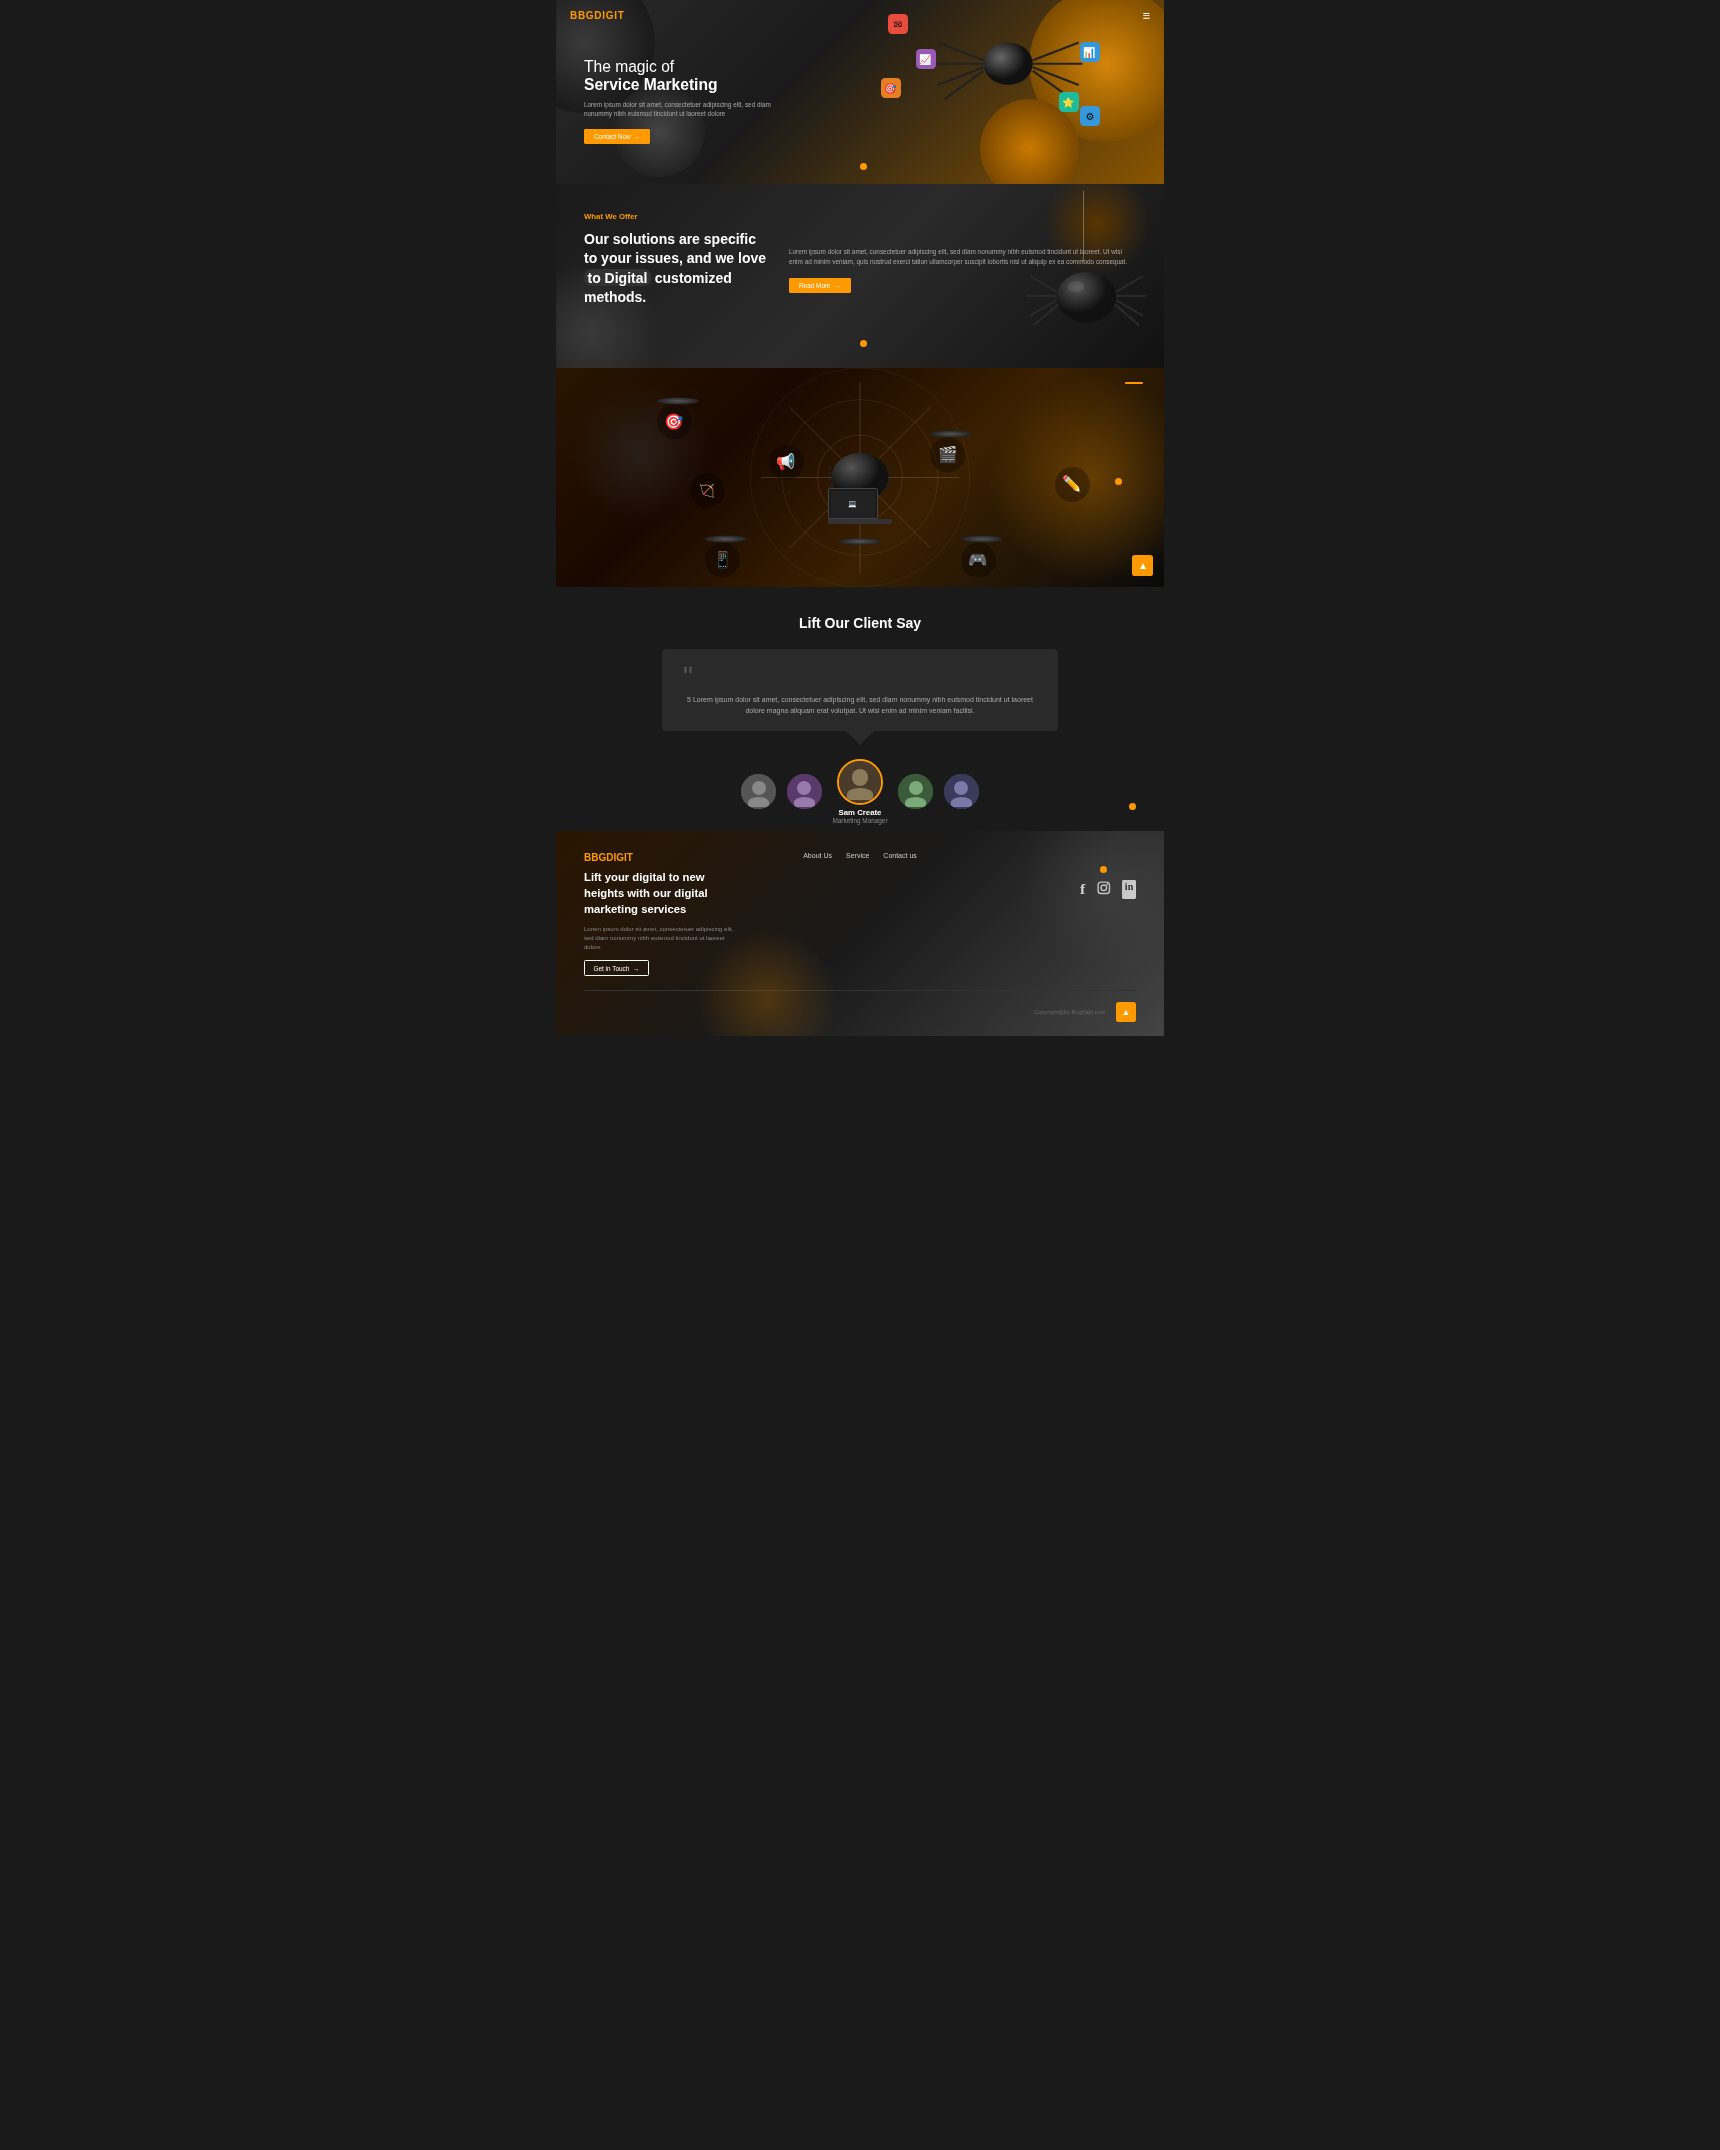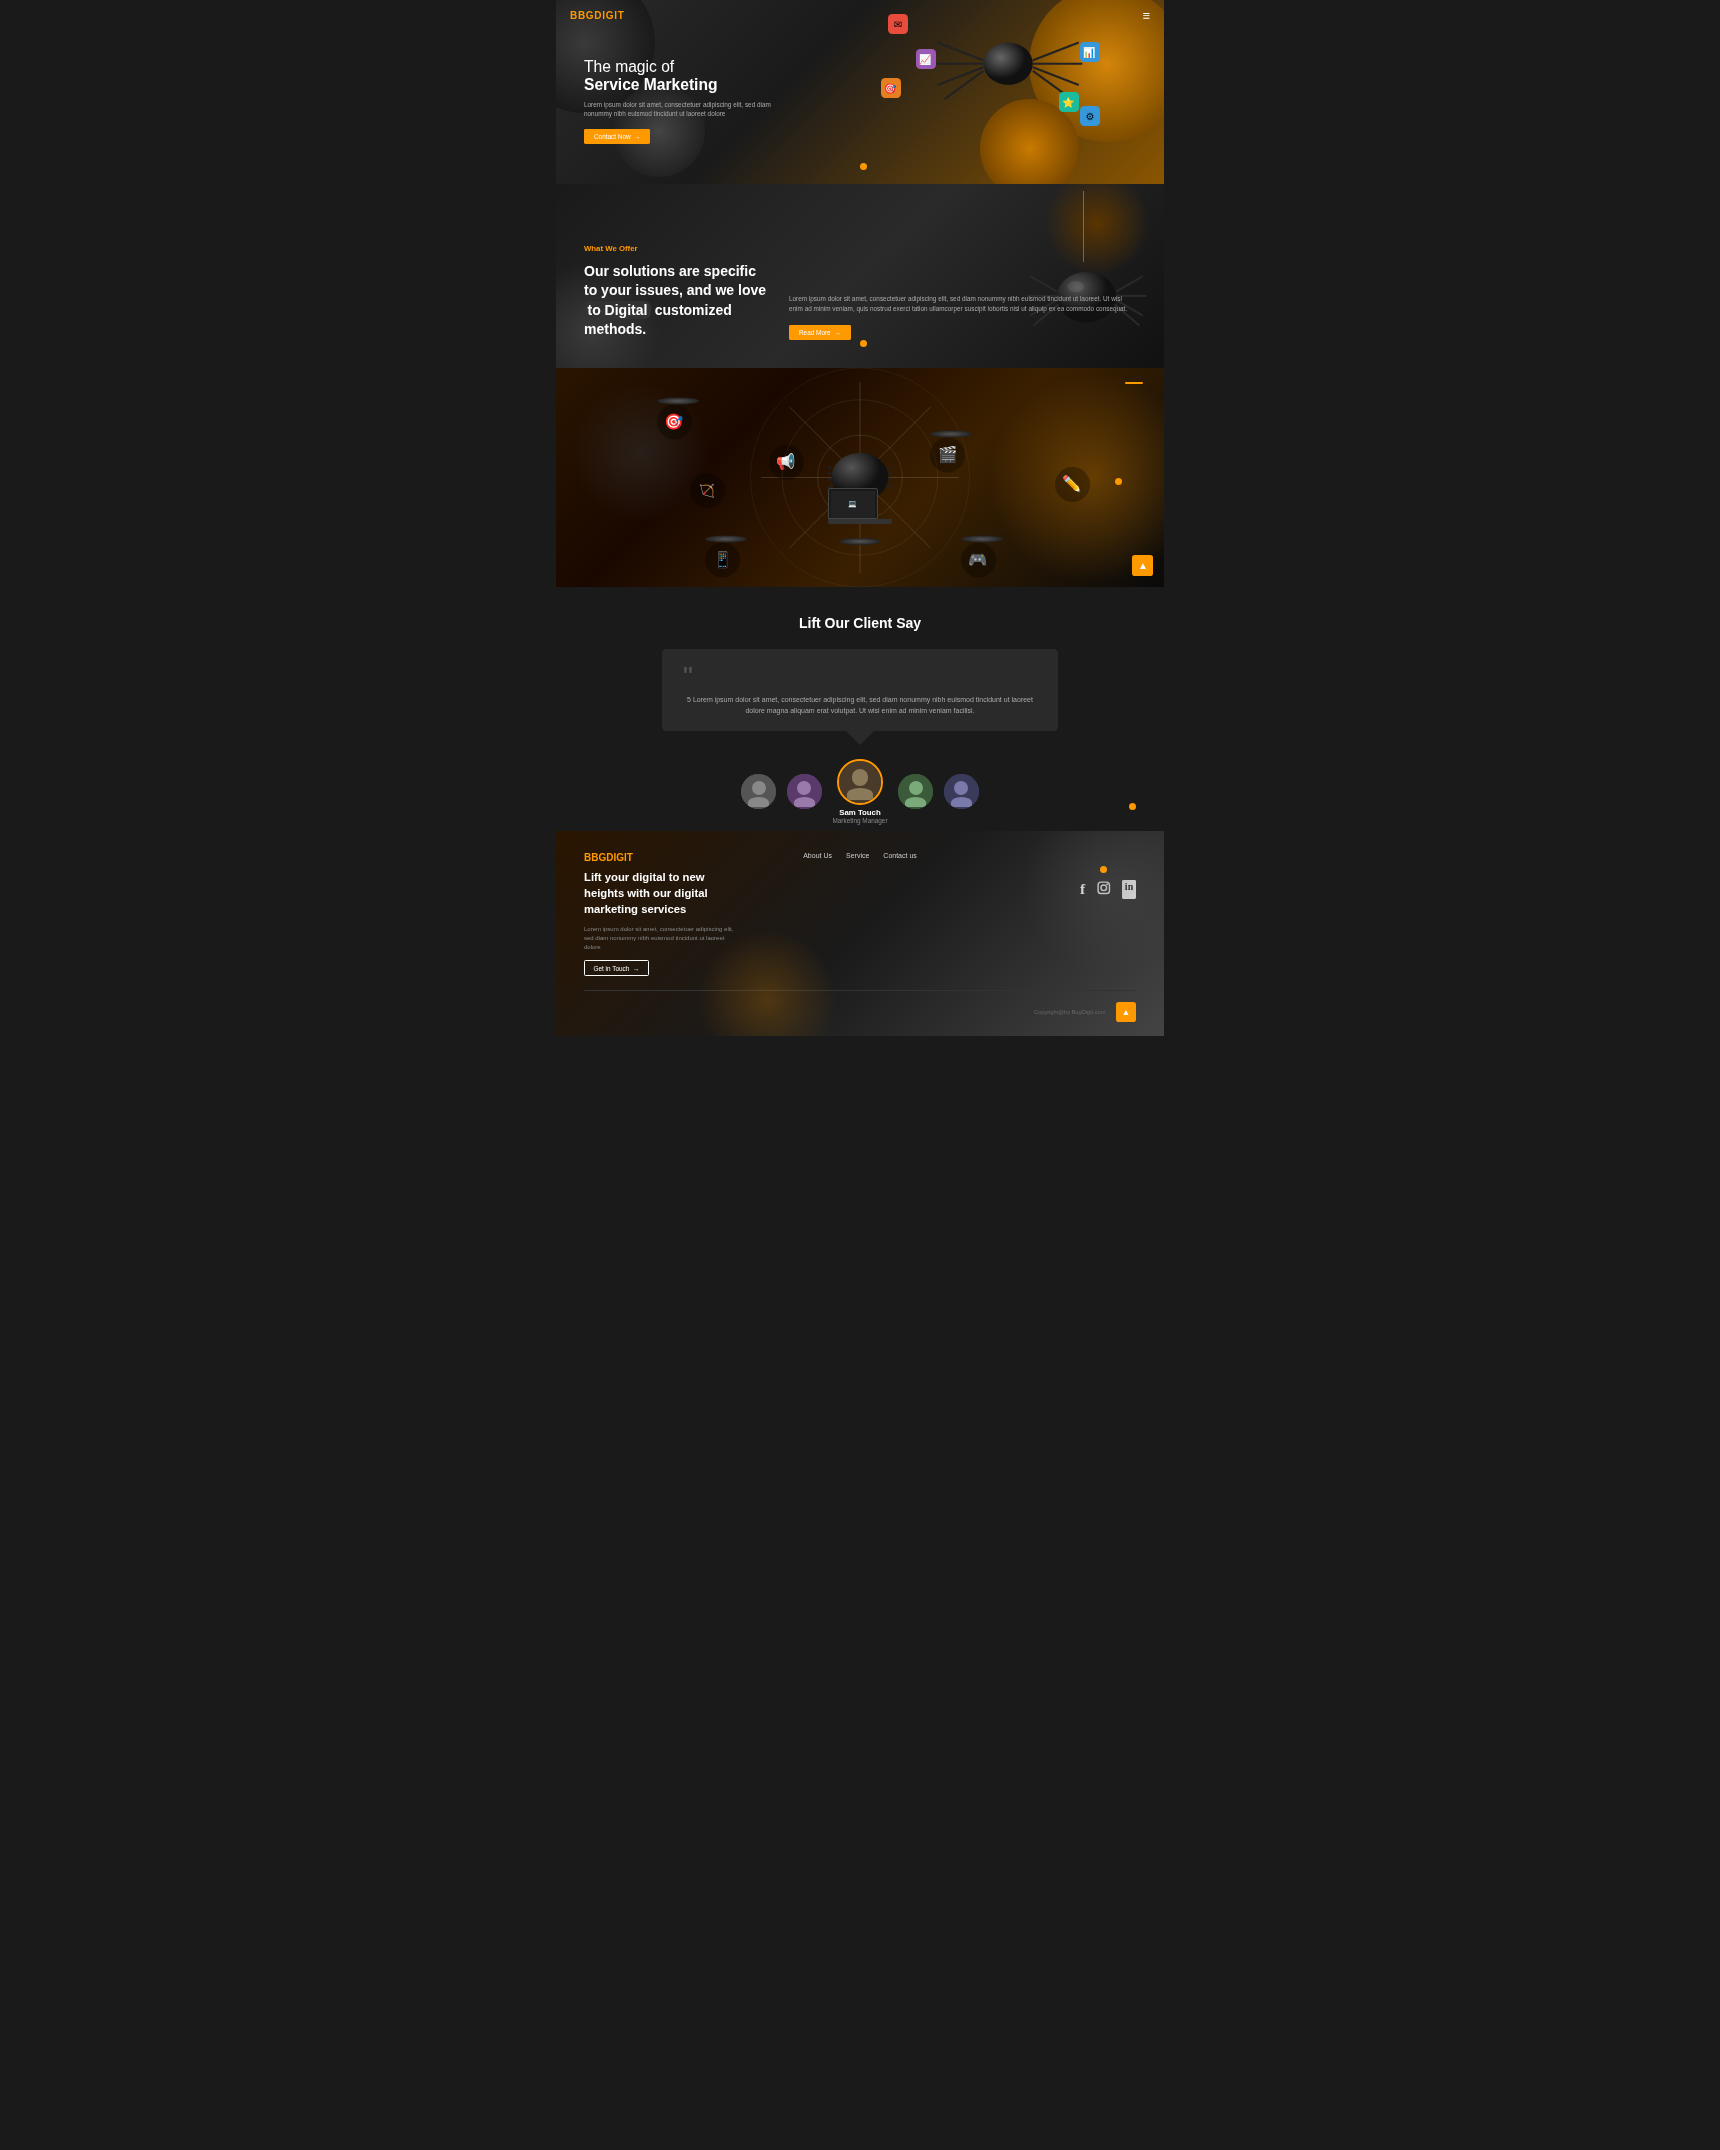--- a/index.html
+++ b/index.html
@@ -136,21 +136,20 @@
 
     
     .what-we-offer {
       background: linear-gradient(135deg, #1a1a1a 0%, #2a2a2a 50%, #111 100%);
       padding: 28px 28px;
       display: flex;
       gap: 21px;
       position: relative;
       overflow: hidden;
       min-height: 184px;
-      align-items: flex-end;
     }
     .offer-left {
       flex: 0 0 184px;
       z-index: 2;
     }
     .offer-label {
       color: #f90;
       font-size: 7.8px;
       font-weight: bold;
       margin-bottom: 8.5px;
@@ -734,21 +733,21 @@
     </div>
 
     <div style="display:flex;flex-direction:column;align-items:center;gap:3.5px;">
       <div class="avatar-item active" style="background:#4a3a2a;">
         <div class="av-person" style="background:#4a3a2a;">
           <div class="av-head" style="background:#8a7a5a;"></div>
           <div class="av-body" style="background:#8a7a5a;"></div>
         </div>
       </div>
       <div class="active-name-block">
-        <div class="active-name">Sam Touch</div>
+        <div class="active-name">Sam Create</div>
         <div class="active-role">Marketing Manager</div>
       </div>
     </div>
 
     <div class="avatar-item" style="background:#3a5a3a;">
       <div class="av-person" style="background:#3a5a3a;">
         <div class="av-head" style="background:#7aaa7a;"></div>
         <div class="av-body" style="background:#7aaa7a;"></div>
       </div>
     </div>

